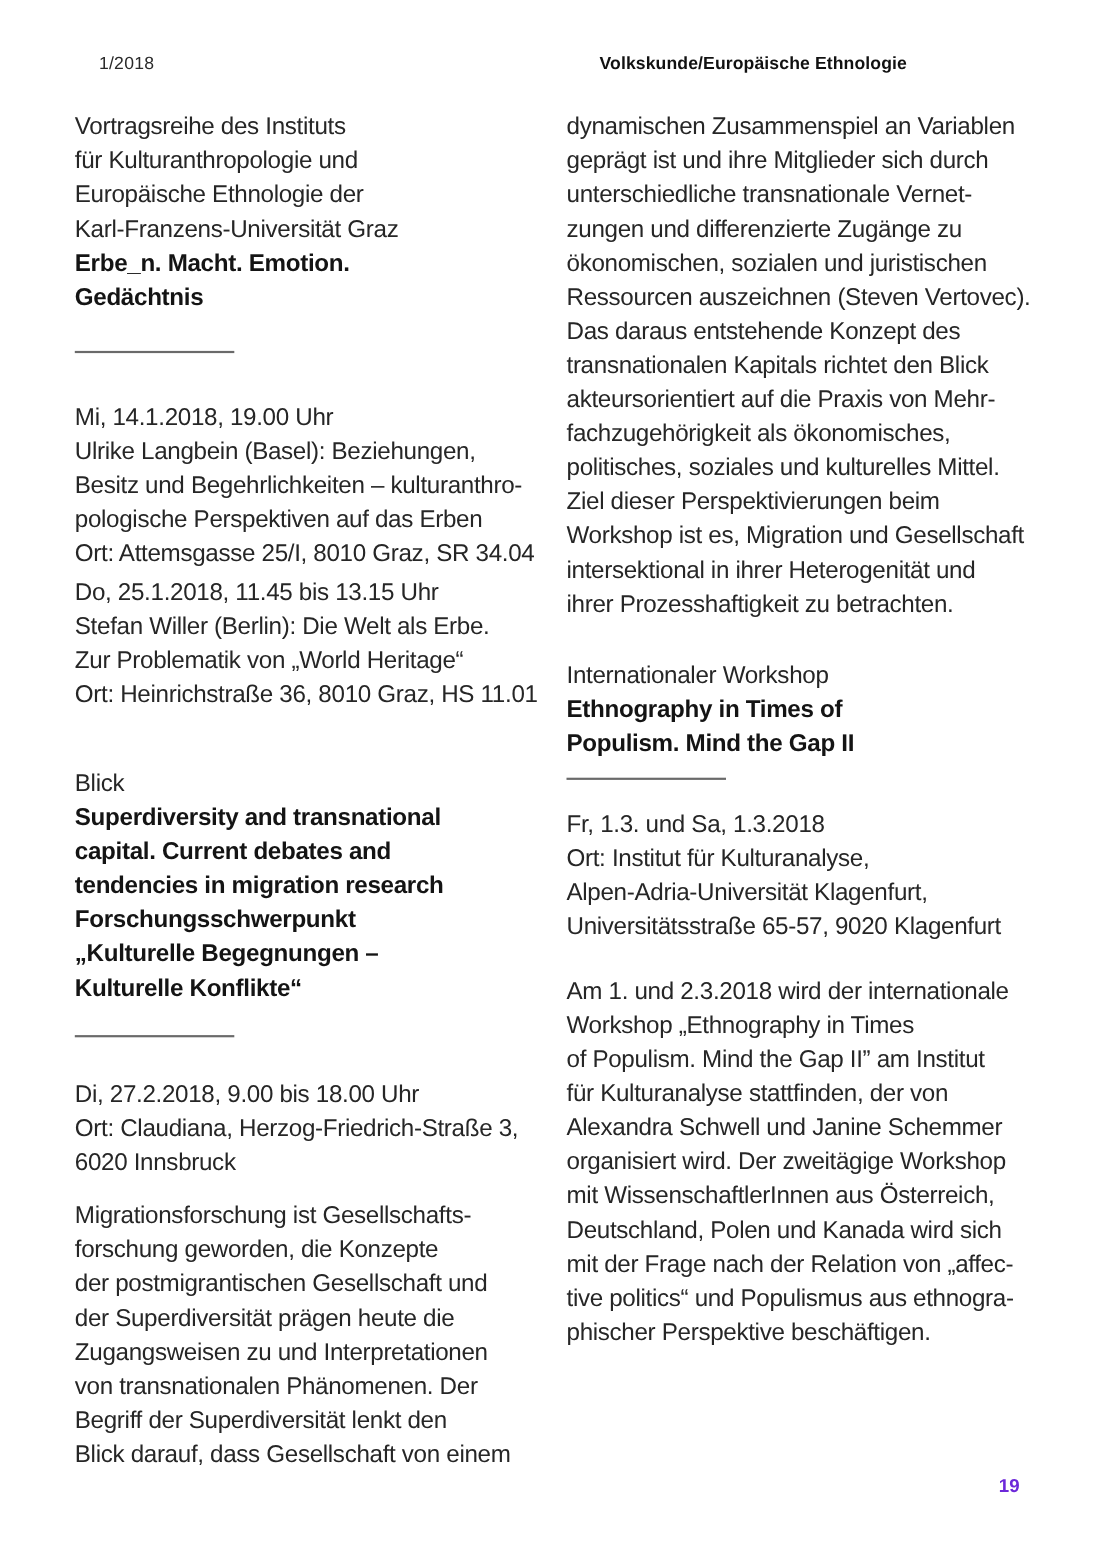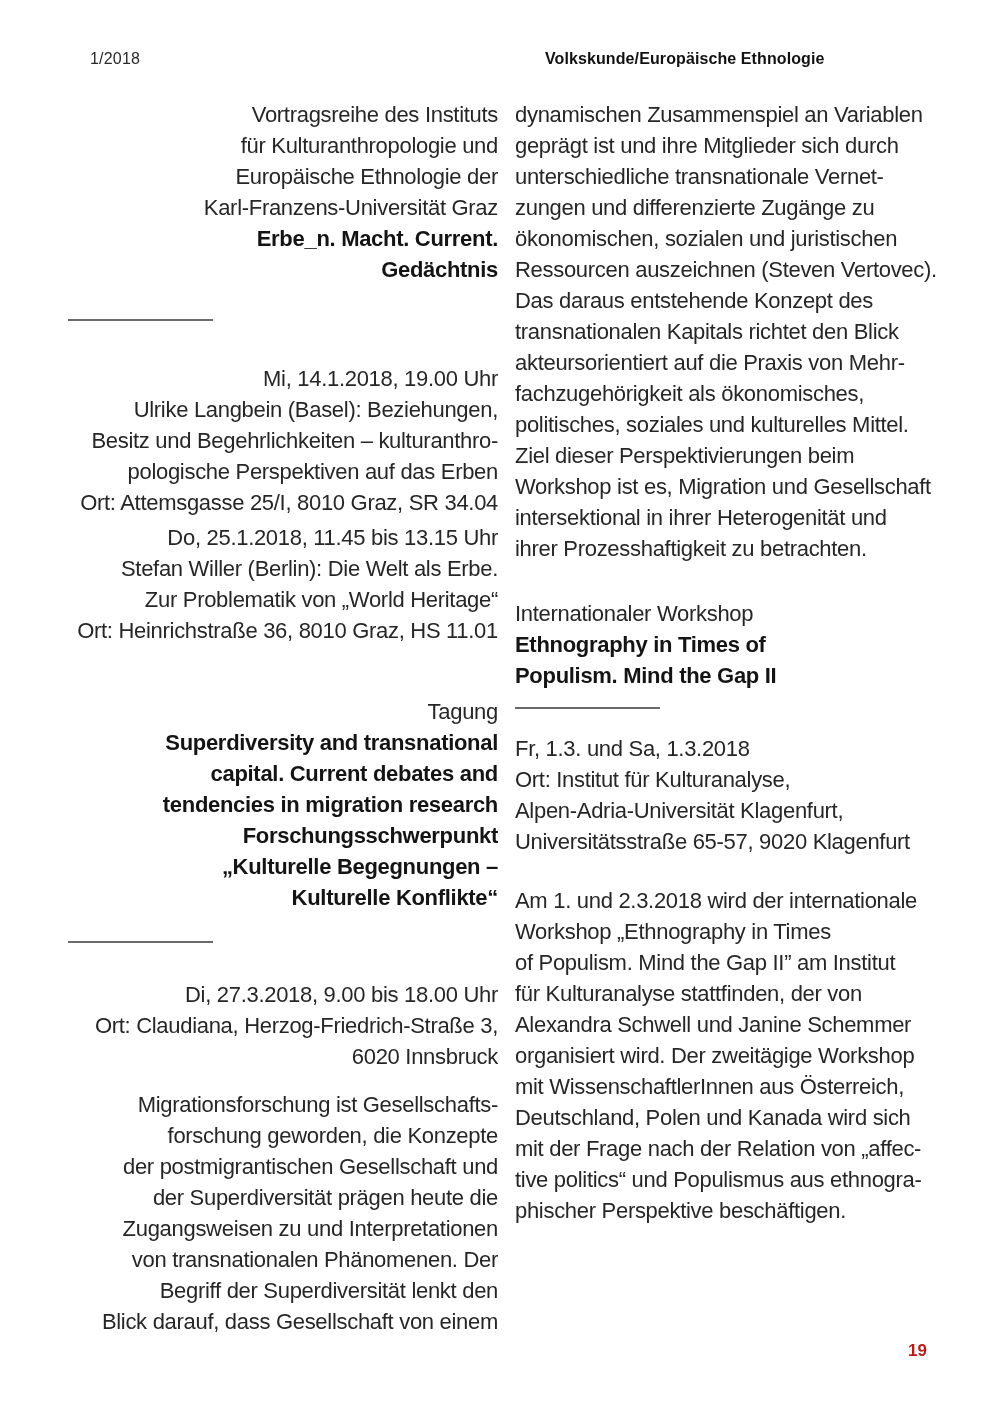--- a/index.html
+++ b/index.html
@@ -33,21 +33,21 @@
     font-size: 16px;
     font-weight: bold;
     letter-spacing: 0.1px;
     color: #111111;
   }
   .col {
     position: absolute;
     top: 99px;
     width: 430px;
   }
-  .col-left  { left: 68px; text-align: right; }
+  .col-left  { left: 68px; }
   .col-right { left: 515px; }
   .txt {
     font-size: 22px;
     line-height: 31px;
     letter-spacing: -0.3px;
     white-space: pre-line;
     color: #262626;
   }
   .bold {
     font-weight: bold;
@@ -70,57 +70,57 @@
   .r-kicker  { margin-top: 34px; }
   .r-rule    { margin-top: 16px; }
   .r-info    { margin-top: 24px; }
   .r-body    { margin-top: 28px; }
   .pagenum {
     position: absolute;
     top: 1341px;
     left: 908px;
     font-size: 17px;
     font-weight: bold;
-    color: #b91c1c;
+    color: #6d28d9;
   }
 </style>
 </head>
 <body>
 
 <div class="page">
 
   <div class="hdr-issue">1/2018</div>
   <div class="hdr-journal">Volkskunde/Europäische Ethnologie</div>
 
   <div class="col col-left">
     <div class="txt">Vortragsreihe des Instituts
 für Kulturanthropologie und
 Europäische Ethnologie der
 Karl-Franzens-Universität Graz</div>
-    <div class="txt bold">Erbe_n. Macht. Current.
+    <div class="txt bold">Erbe_n. Macht. Emotion.
 Gedächtnis</div>
     <div class="rule l-rule1"></div>
     <div class="txt l-event1">Mi, 14.1.2018, 19.00 Uhr
 Ulrike Langbein (Basel): Beziehungen,
 Besitz und Begehrlichkeiten – kulturanthro-
 pologische Perspektiven auf das Erben
 Ort: Attemsgasse 25/I, 8010 Graz, SR 34.04</div>
     <div class="txt l-event2">Do, 25.1.2018, 11.45 bis 13.15 Uhr
 Stefan Willer (Berlin): Die Welt als Erbe.
 Zur Problematik von „World Heritage“
 Ort: Heinrichstraße 36, 8010 Graz, HS 11.01</div>
-    <div class="txt l-kicker2">Tagung</div>
+    <div class="txt l-kicker2">Blick</div>
     <div class="txt bold">Superdiversity and transnational
 capital. Current debates and
 tendencies in migration research
 Forschungsschwerpunkt
 „Kulturelle Begegnungen –
 Kulturelle Konflikte“</div>
     <div class="rule l-rule2"></div>
-    <div class="txt l-info">Di, 27.3.2018, 9.00 bis 18.00 Uhr
+    <div class="txt l-info">Di, 27.2.2018, 9.00 bis 18.00 Uhr
 Ort: Claudiana, Herzog-Friedrich-Straße 3,
 6020 Innsbruck</div>
     <div class="txt l-body">Migrationsforschung ist Gesellschafts-
 forschung geworden, die Konzepte
 der postmigrantischen Gesellschaft und
 der Superdiversität prägen heute die
 Zugangsweisen zu und Interpretationen
 von transnationalen Phänomenen. Der
 Begriff der Superdiversität lenkt den
 Blick darauf, dass Gesellschaft von einem</div>

